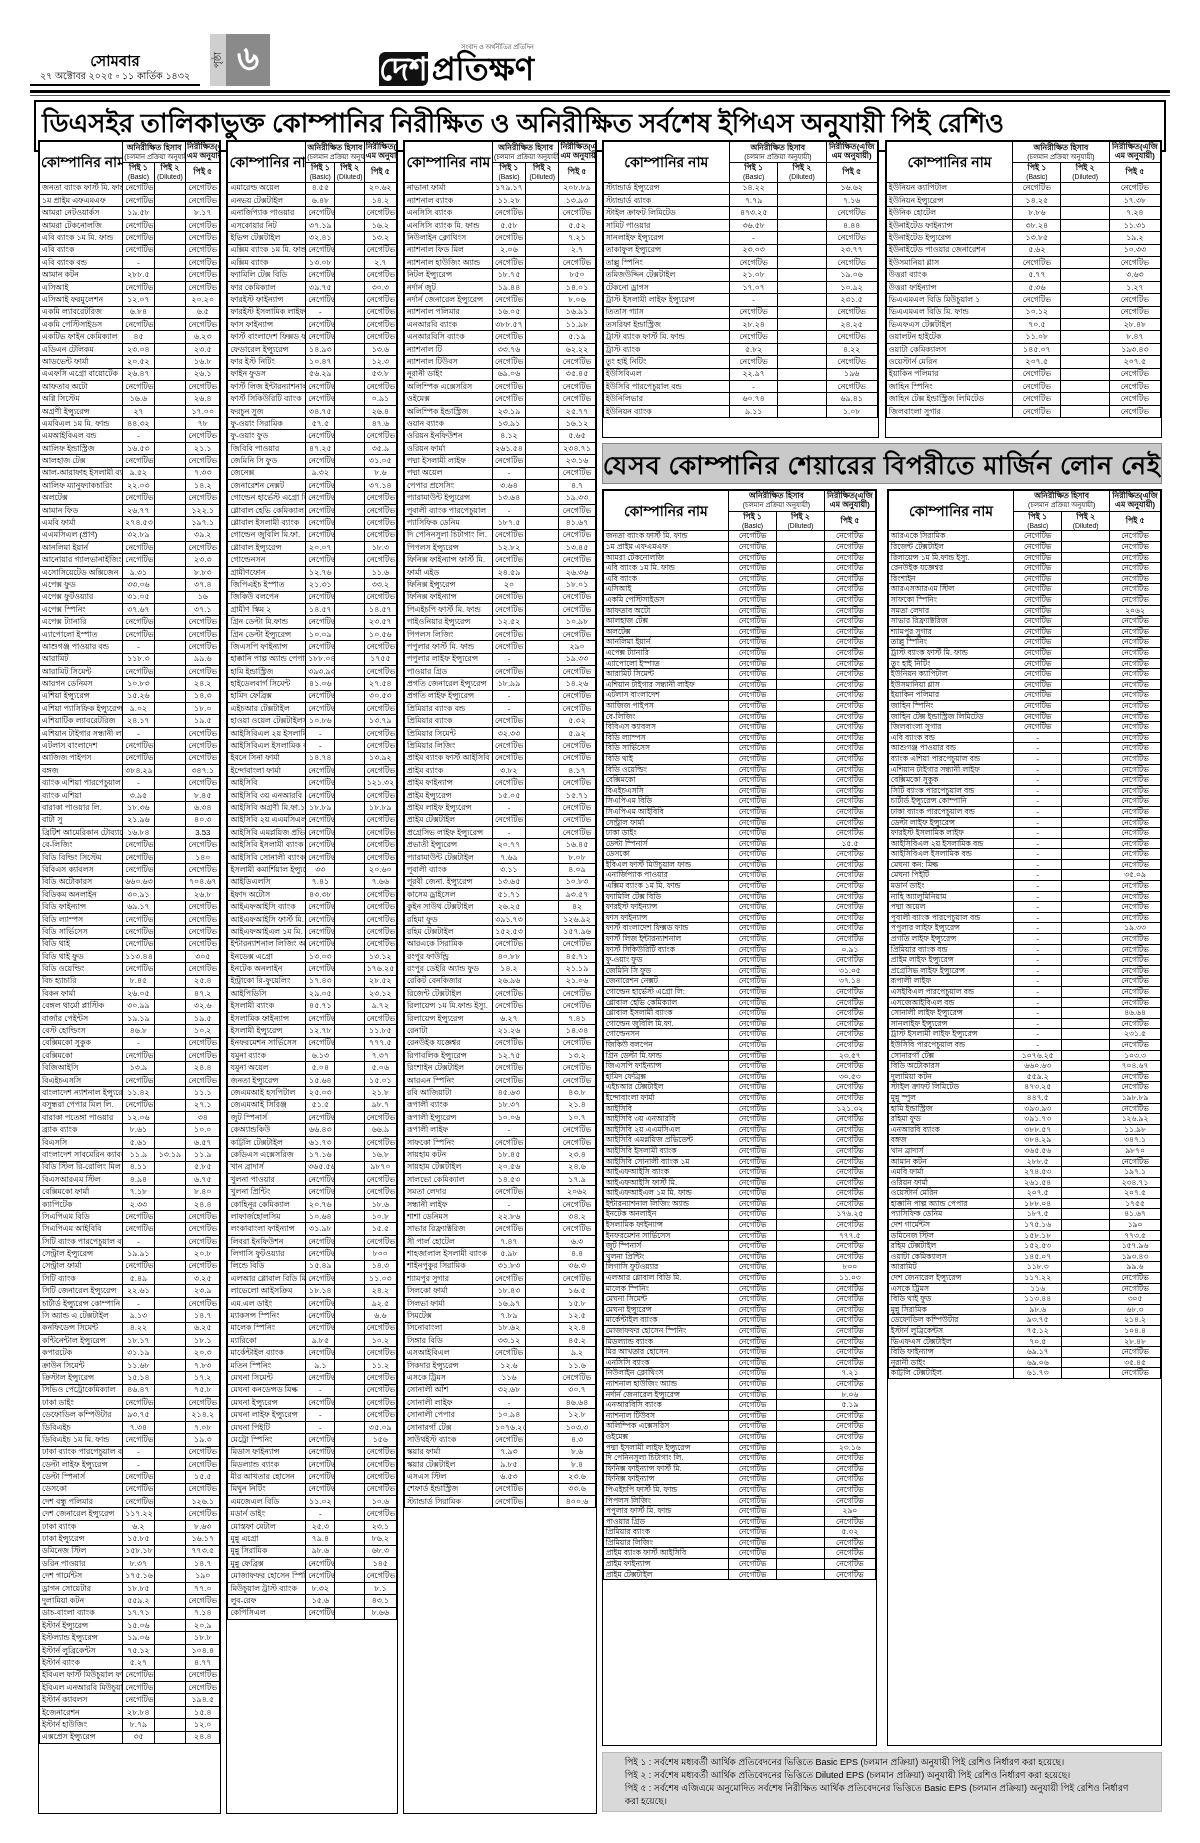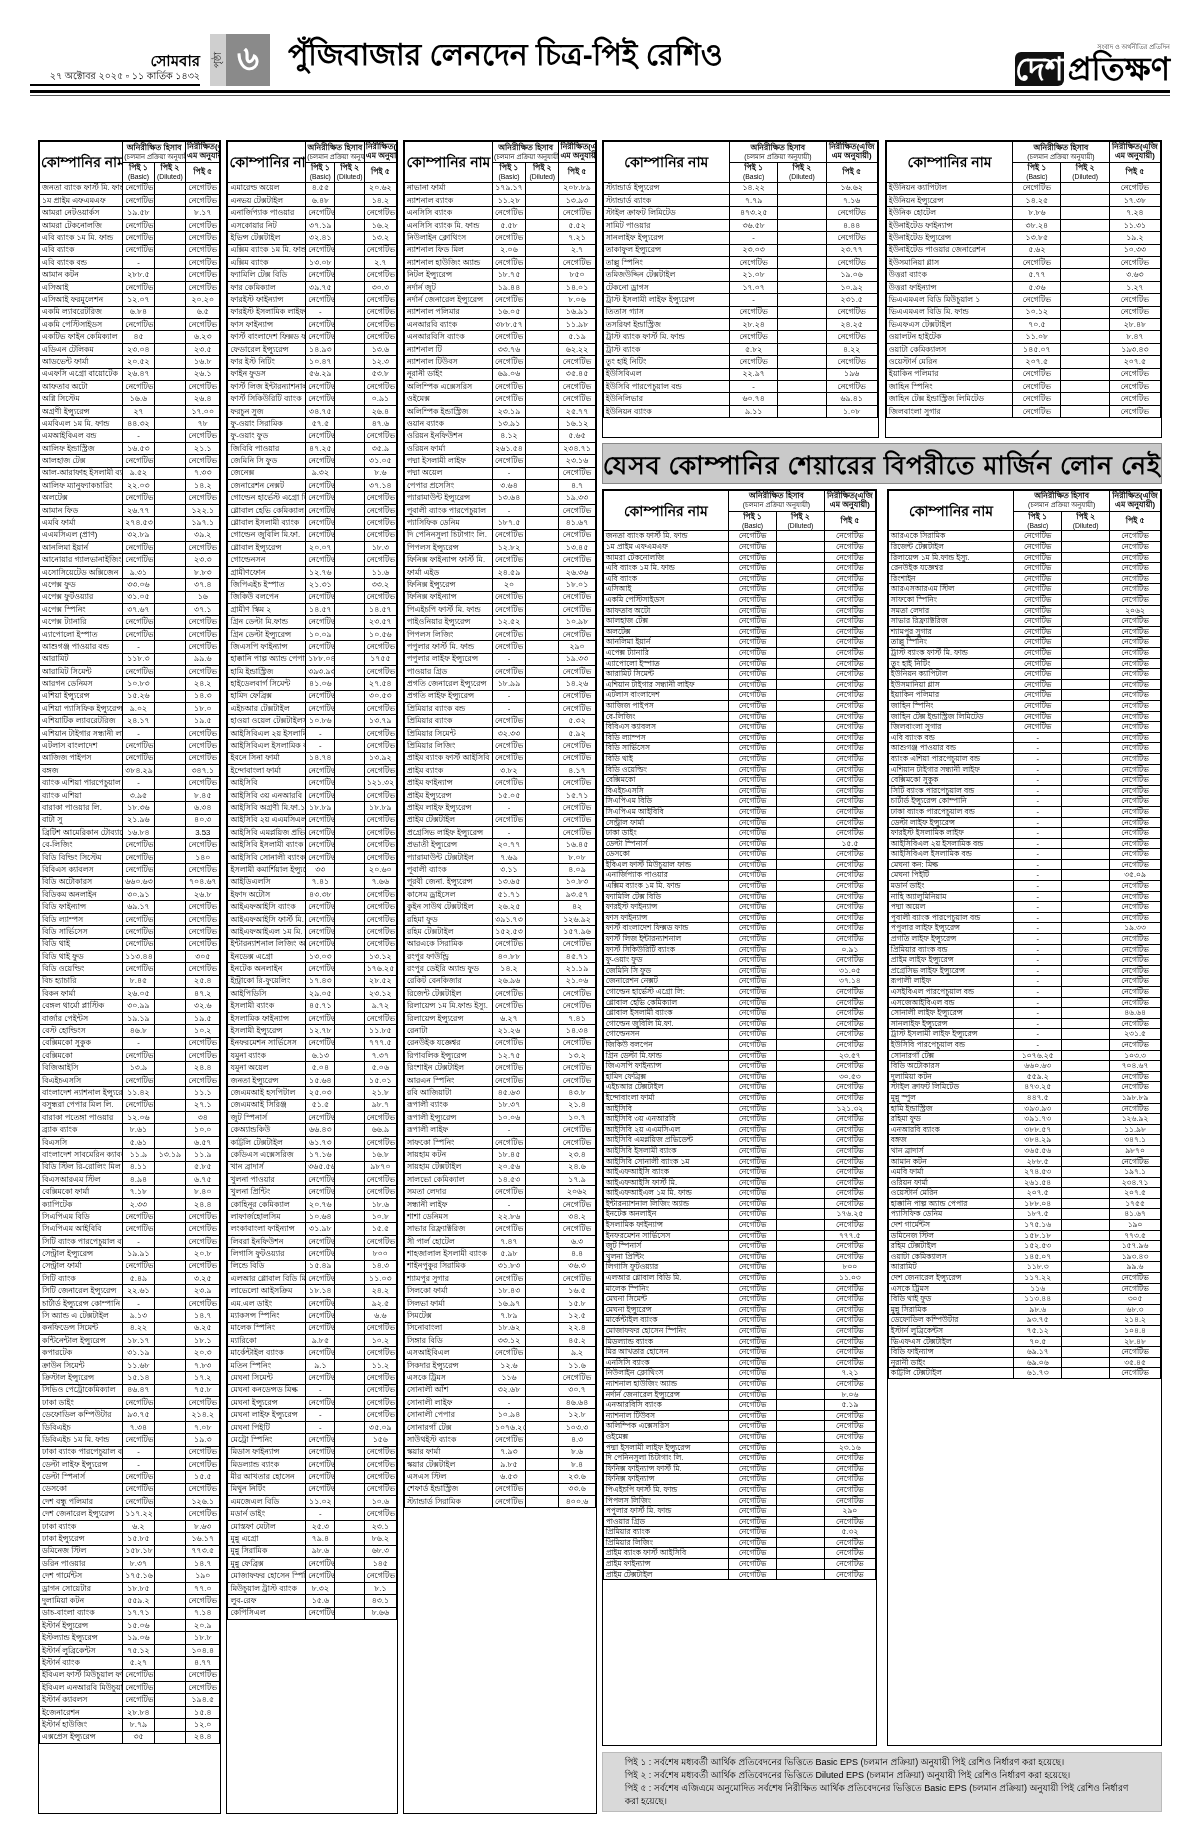--- a/index.html
+++ b/index.html
@@ -1,20 +1,20 @@
 <!DOCTYPE html>
 <html lang="bn"><head>
 <meta charset="utf-8">
 <style>
   html,body{margin:0;padding:0;background:#e8e8e8;}
   .page{position:relative;width:1200px;height:1843px;background:#fff;margin:0 auto;
         font-family:"Liberation Sans","DejaVu Sans",sans-serif;color:#000;overflow:hidden;}
   
   .masthead{position:absolute;left:30px;right:30px;top:28px;height:58px;display:flex;align-items:flex-end;}
-  .date-block{width:170px;text-align:right;padding-right:6px;line-height:1.2;}
+  .date-block{width:170px;text-align:center;padding-right:6px;line-height:1.2;}
   .day{font-weight:bold;font-size:15px;}
   .date{font-size:9.5px;}
   .date-rule{border-top:2.5px solid #000;margin-top:3px;}
   .page-badge{display:flex;align-items:stretch;height:52px;margin:0 4px;}
   .page-word{background:#cfcfcf;color:#222;font-size:10px;width:16px;display:flex;align-items:center;justify-content:center;
              writing-mode:vertical-rl;transform:rotate(180deg);}
   .page-num{background:#8a8a8a;color:#fff;font-size:34px;font-weight:bold;width:44px;display:flex;align-items:center;justify-content:center;}
   .mast-title{flex:1;font-size:30px;font-weight:bold;padding-left:14px;padding-bottom:4px;white-space:nowrap;}
   .logo-block{width:260px;text-align:right;line-height:1;}
   .logo-tag{font-size:6.5px;color:#333;margin-bottom:2px;}
@@ -58,32 +58,32 @@
   <div class="masthead">
     <div class="date-block">
       <div class="day">সোমবার</div>
       <div class="date">২৭ অক্টোবর ২০২৫ ▫ ১১ কার্তিক ১৪৩২</div>
       <div class="date-rule"></div>
     </div>
     <div class="page-badge">
       <div class="page-word">পৃষ্ঠা</div>
       <div class="page-num">৬</div>
     </div>
-    <div class="mast-title">পুঁজিবাজার লেনদেন চিত্র-পিই রেশিও</div>
     <div class="logo-block">
       <div class="logo-tag">সংবাদ ও অর্থনীতির প্রতিদিন</div>
       <div class="logo">
         <span class="rev">দেশ</span>
         <span>প্রতিক্ষণ</span>
       </div>
     </div>
   </div>
   <div class="mast-rule"></div>
   <div class="mast-rule2"></div>
 
+  <div class="headline">ডিএসইর তালিকাভুক্ত কোম্পানির নিরীক্ষিত ও অনিরীক্ষিত সর্বশেষ ইপিএস অনুযায়ী পিই রেশিও</div>
 
   <div class="content">
     <div class="pe-table t1">
       <table>
           <thead>
             <tr>
               <th class="nm" rowspan="2" style="width:46%">কোম্পানির নাম</th>
               <th colspan="2" style="width:36%">অনিরীক্ষিত হিসাব<span class="sub">(চলমান প্রক্রিয়া অনুযায়ী)</span></th>
               <th style="width:18%">নিরীক্ষিত(এজি<br>এম অনুযায়ী)</th>
             </tr>

